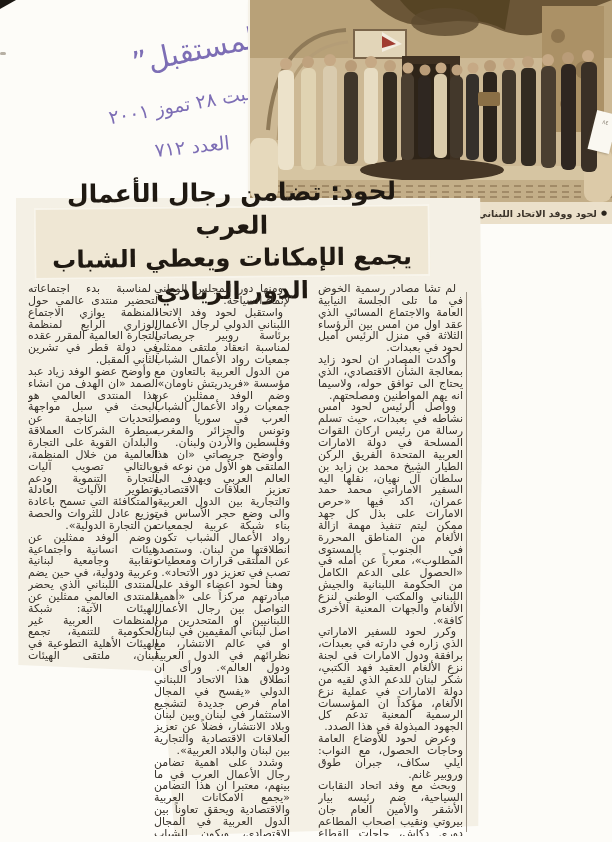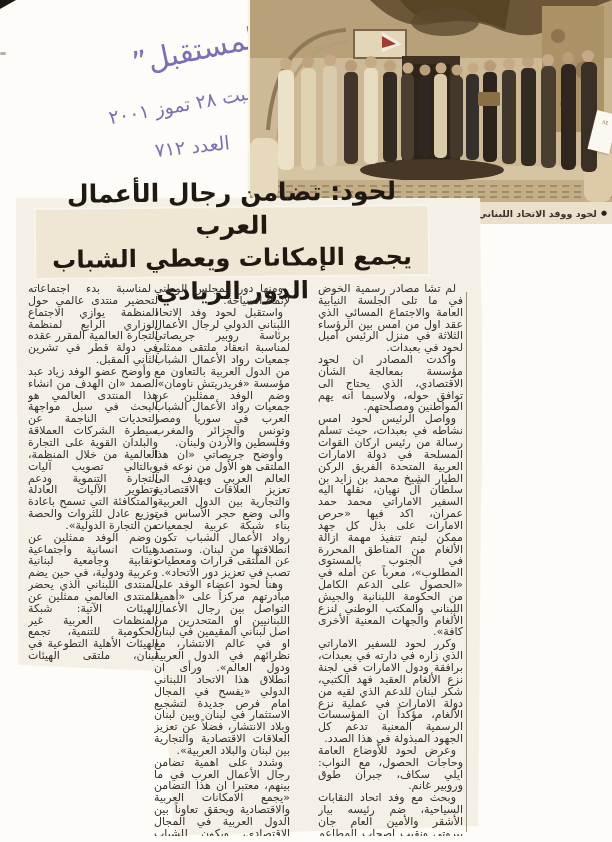--- a/index.html
+++ b/index.html
@@ -131,21 +131,21 @@
 
   <div class="article-piece"></div>
 
   <div class="headline-block">
     <div class="h1">لحود: تضامن رجال الأعمال العرب</div>
     <div class="h2">يجمع الإمكانات ويعطي الشباب الدور الريادي</div>
   </div>
 
   <div class="col col-right">
     <p>لم تشأ مصادر رسمية الخوض في ما تلى الجلسة النيابية العامة والاجتماع المسائي الذي عقد اول من امس بين الرؤساء الثلاثة في منزل الرئيس اميل لحود في بعبدات.</p>
-    <p>وأكدت المصادر ان لحود مؤسسة بمعالجة الشأن الاقتصادي، الذي يحتاج الى توافق حوله، ولاسيما انه يهم المواطنين ومصلحتهم.</p>
+    <p>وأكدت المصادر ان لحود زايد بمعالجة الشأن الاقتصادي، الذي يحتاج الى توافق حوله، ولاسيما انه يهم المواطنين ومصلحتهم.</p>
     <p>وواصل الرئيس لحود امس نشاطه في بعبدات، حيث تسلم رسالة من رئيس اركان القوات المسلحة في دولة الامارات العربية المتحدة الفريق الركن الطيار الشيخ محمد بن زايد بن سلطان آل نهيان، نقلها اليه السفير الاماراتي محمد حمد عمران، اكد فيها «حرص الامارات على بذل كل جهد ممكن ليتم تنفيذ مهمة ازالة الألغام من المناطق المحررة في الجنوب بالمستوى المطلوب»، معرباً عن أمله في «الحصول على الدعم الكامل من الحكومة اللبنانية والجيش اللبناني والمكتب الوطني لنزع الألغام والجهات المعنية الأخرى كافة».</p>
     <p>وكرر لحود للسفير الاماراتي الذي زاره في دارته في بعبدات، برافقة ودول الامارات في لجنة نزع الألغام العقيد فهد الكتبي، شكر لبنان للدعم الذي لقيه من دولة الامارات في عملية نزع الألغام، مؤكداً ان المؤسسات الرسمية المعنية تدعم كل الجهود المبذولة في هذا الصدد.</p>
     <p>وعرض لحود للأوضاع العامة وحاجات الحصول، مع النواب: ايلي سكاف، جبران طوق وروبير غانم.</p>
     <p>وبحث مع وفد اتحاد النقابات السياحية، ضم رئيسه بيار الأشقر والأمين العام جان بيروتي ونقيب اصحاب المطاعم دوري دكاش، حاجات القطاع السياحي وواقع الموسم الراهن، وعدد من المطالب التي تهم العاملين في السياحة،</p>
   </div>
   <div class="col col-mid">
     <p>ومنها دور المجلس الوطني لإنماء السياحة.</p>
     <p>واستقبل لحود وفد الاتحاد اللبناني الدولي لرجال الأعمال برئاسة روبير جريصاتي لمناسبة انعقاد ملتقى ممثلي جمعيات رواد الأعمال الشباب من الدول العربية بالتعاون مع مؤسسة «فريدريتش ناومان». وضم الوفد ممثلين عن جمعيات رواد الأعمال الشباب العرب في سوريا ومصر وتونس والجزائر والمغرب وفلسطين والأردن ولبنان.</p>
     <p>وأوضح جريصاتي «ان هذا الملتقى هو الأول من نوعه في العالم العربي ويهدف الى تعزيز العلاقات الاقتصادية والتجارية بين الدول العربية، والى وضع حجر الأساس في بناء شبكة عربية لجمعيات رواد الأعمال الشباب تكون انطلاقتها من لبنان. وستصدر عن الملتقى قرارات ومعطيات تصب في تعزيز دور الاتحاد».</p>
     <p>وهنأ لحود اعضاء الوفد على مبادرتهم مركزاً على «أهمية التواصل بين رجال الأعمال اللبنانيين او المتحدرين من اصل لبناني المقيمين في لبنان او في عالم الانتشار، مع نظرائهم في الدول العربية ودول العالم». ورأى ان انطلاق هذا الاتحاد اللبناني الدولي «يفسح في المجال امام فرص جديدة لتشجيع الاستثمار في لبنان وبين لبنان وبلاد الانتشار، فضلاً عن تعزيز العلاقات الاقتصادية والتجارية بين لبنان والبلاد العربية».</p>

